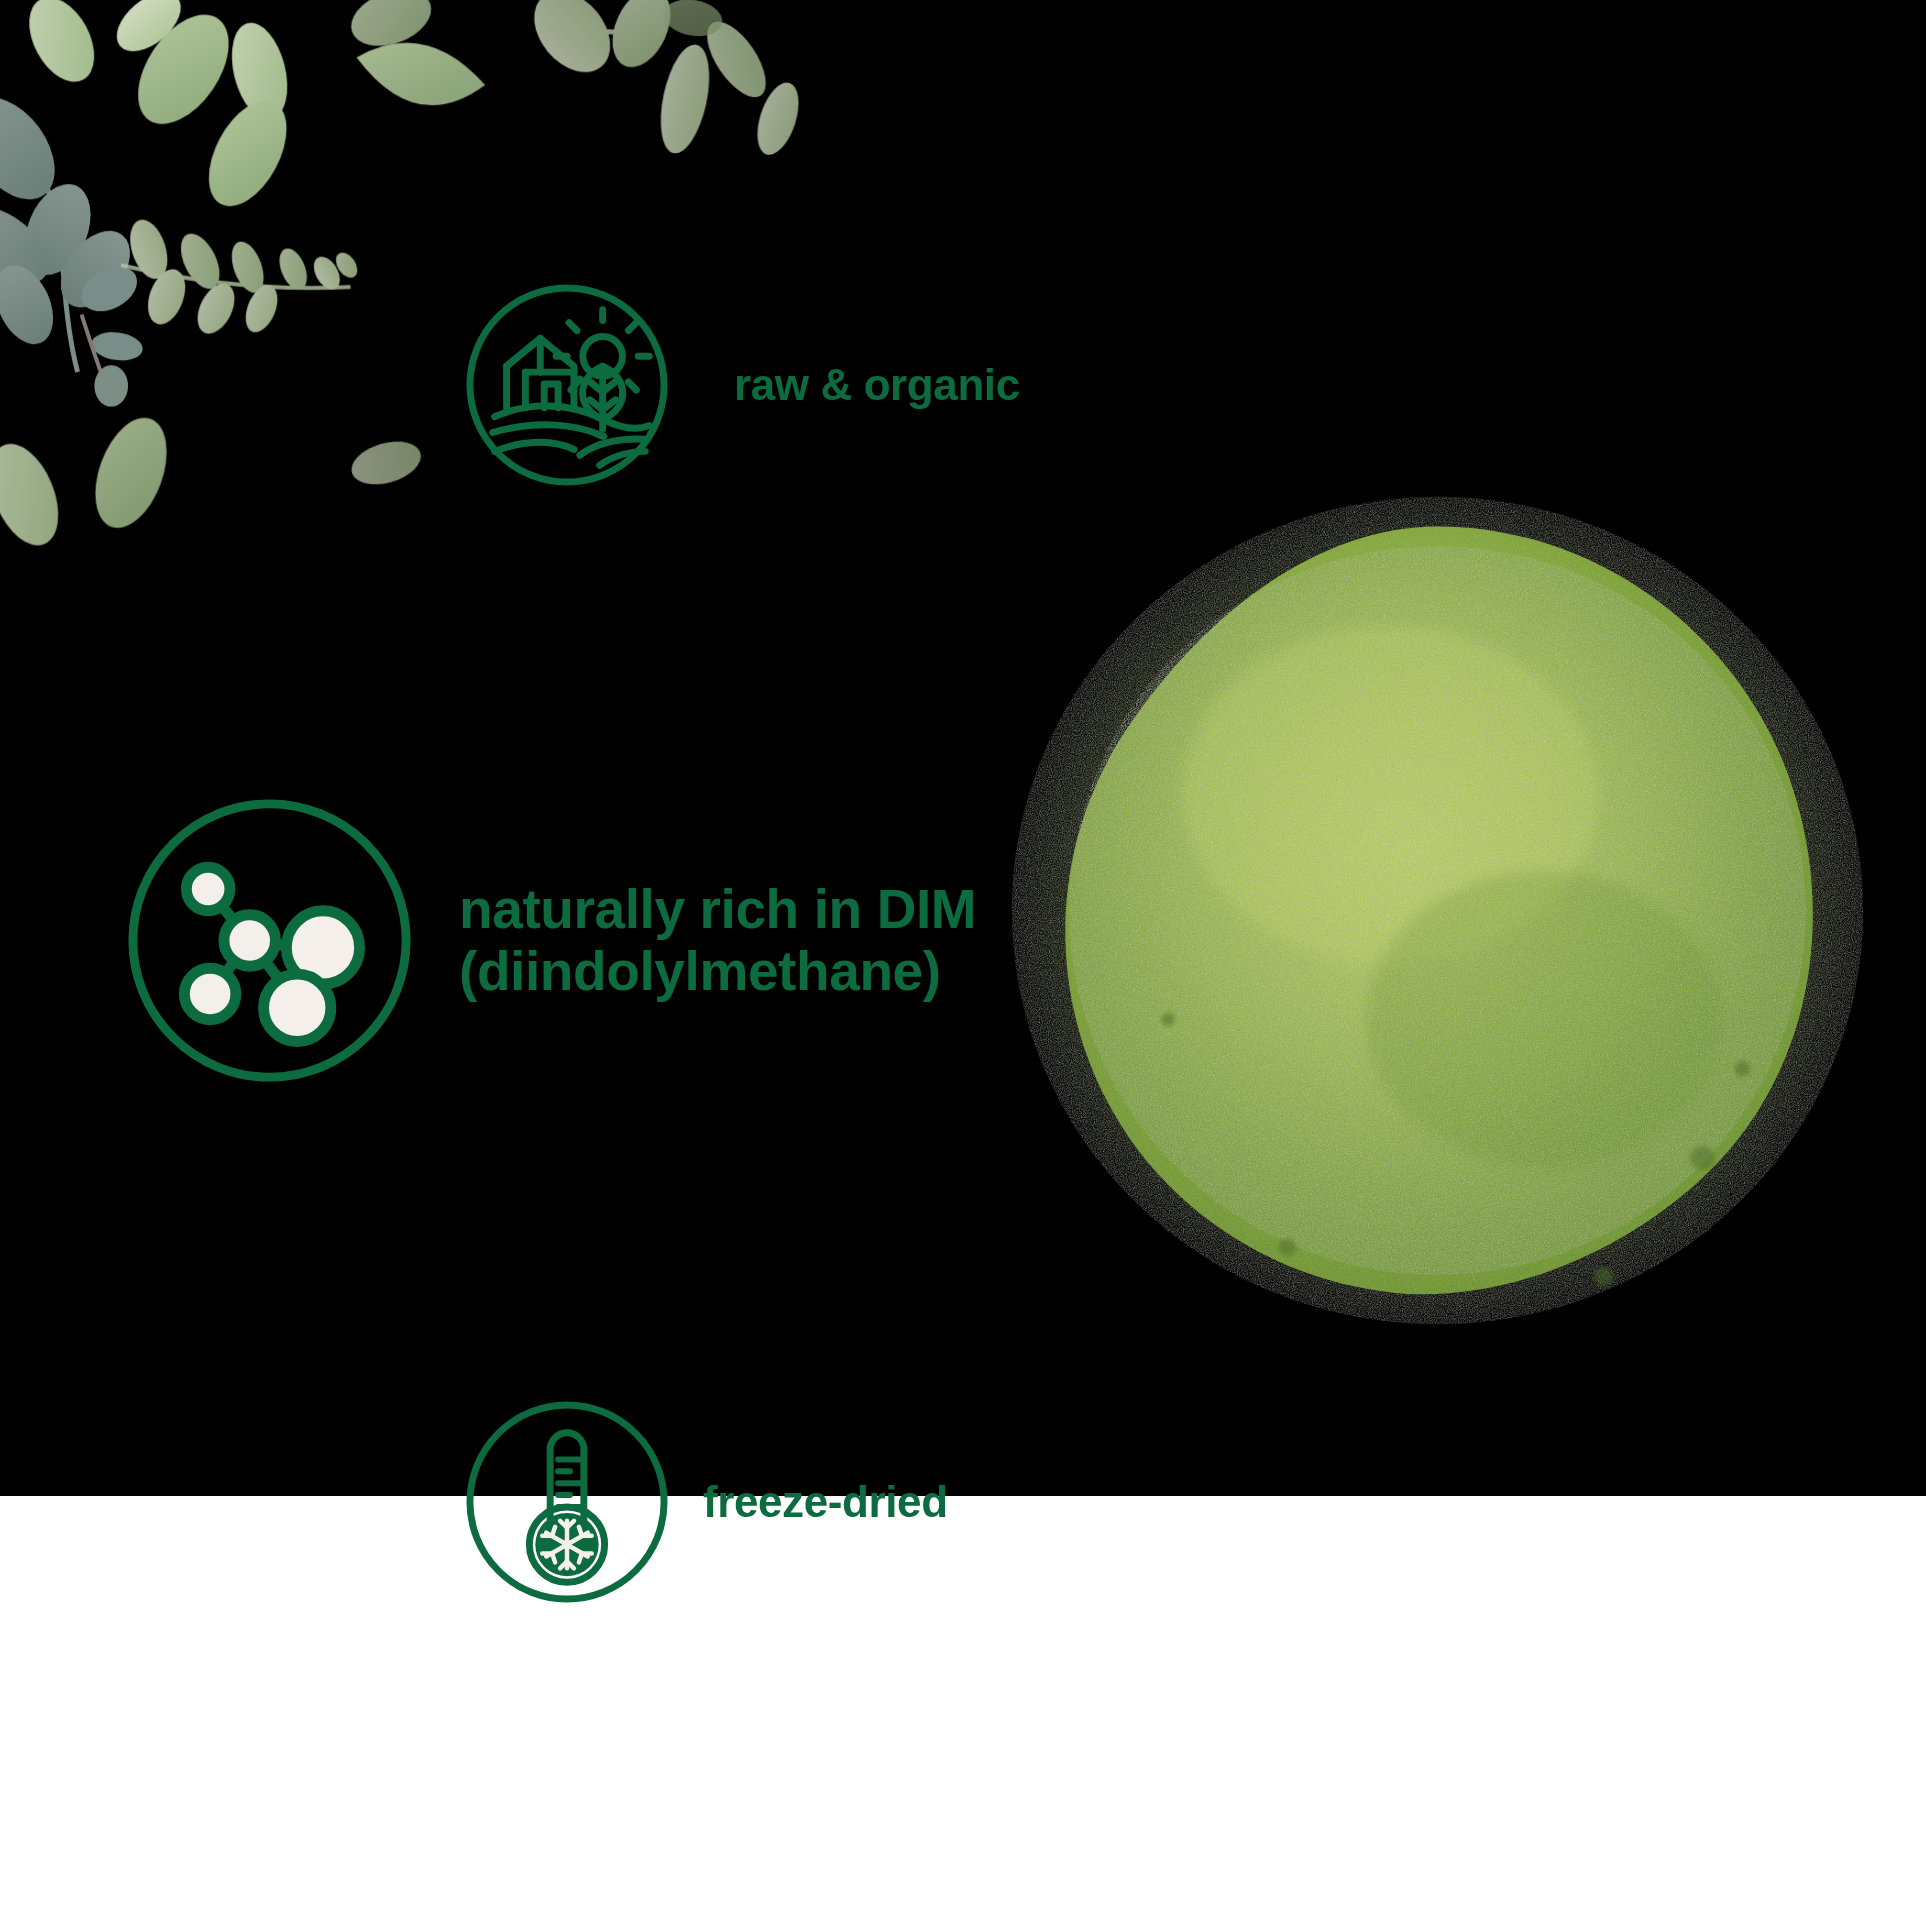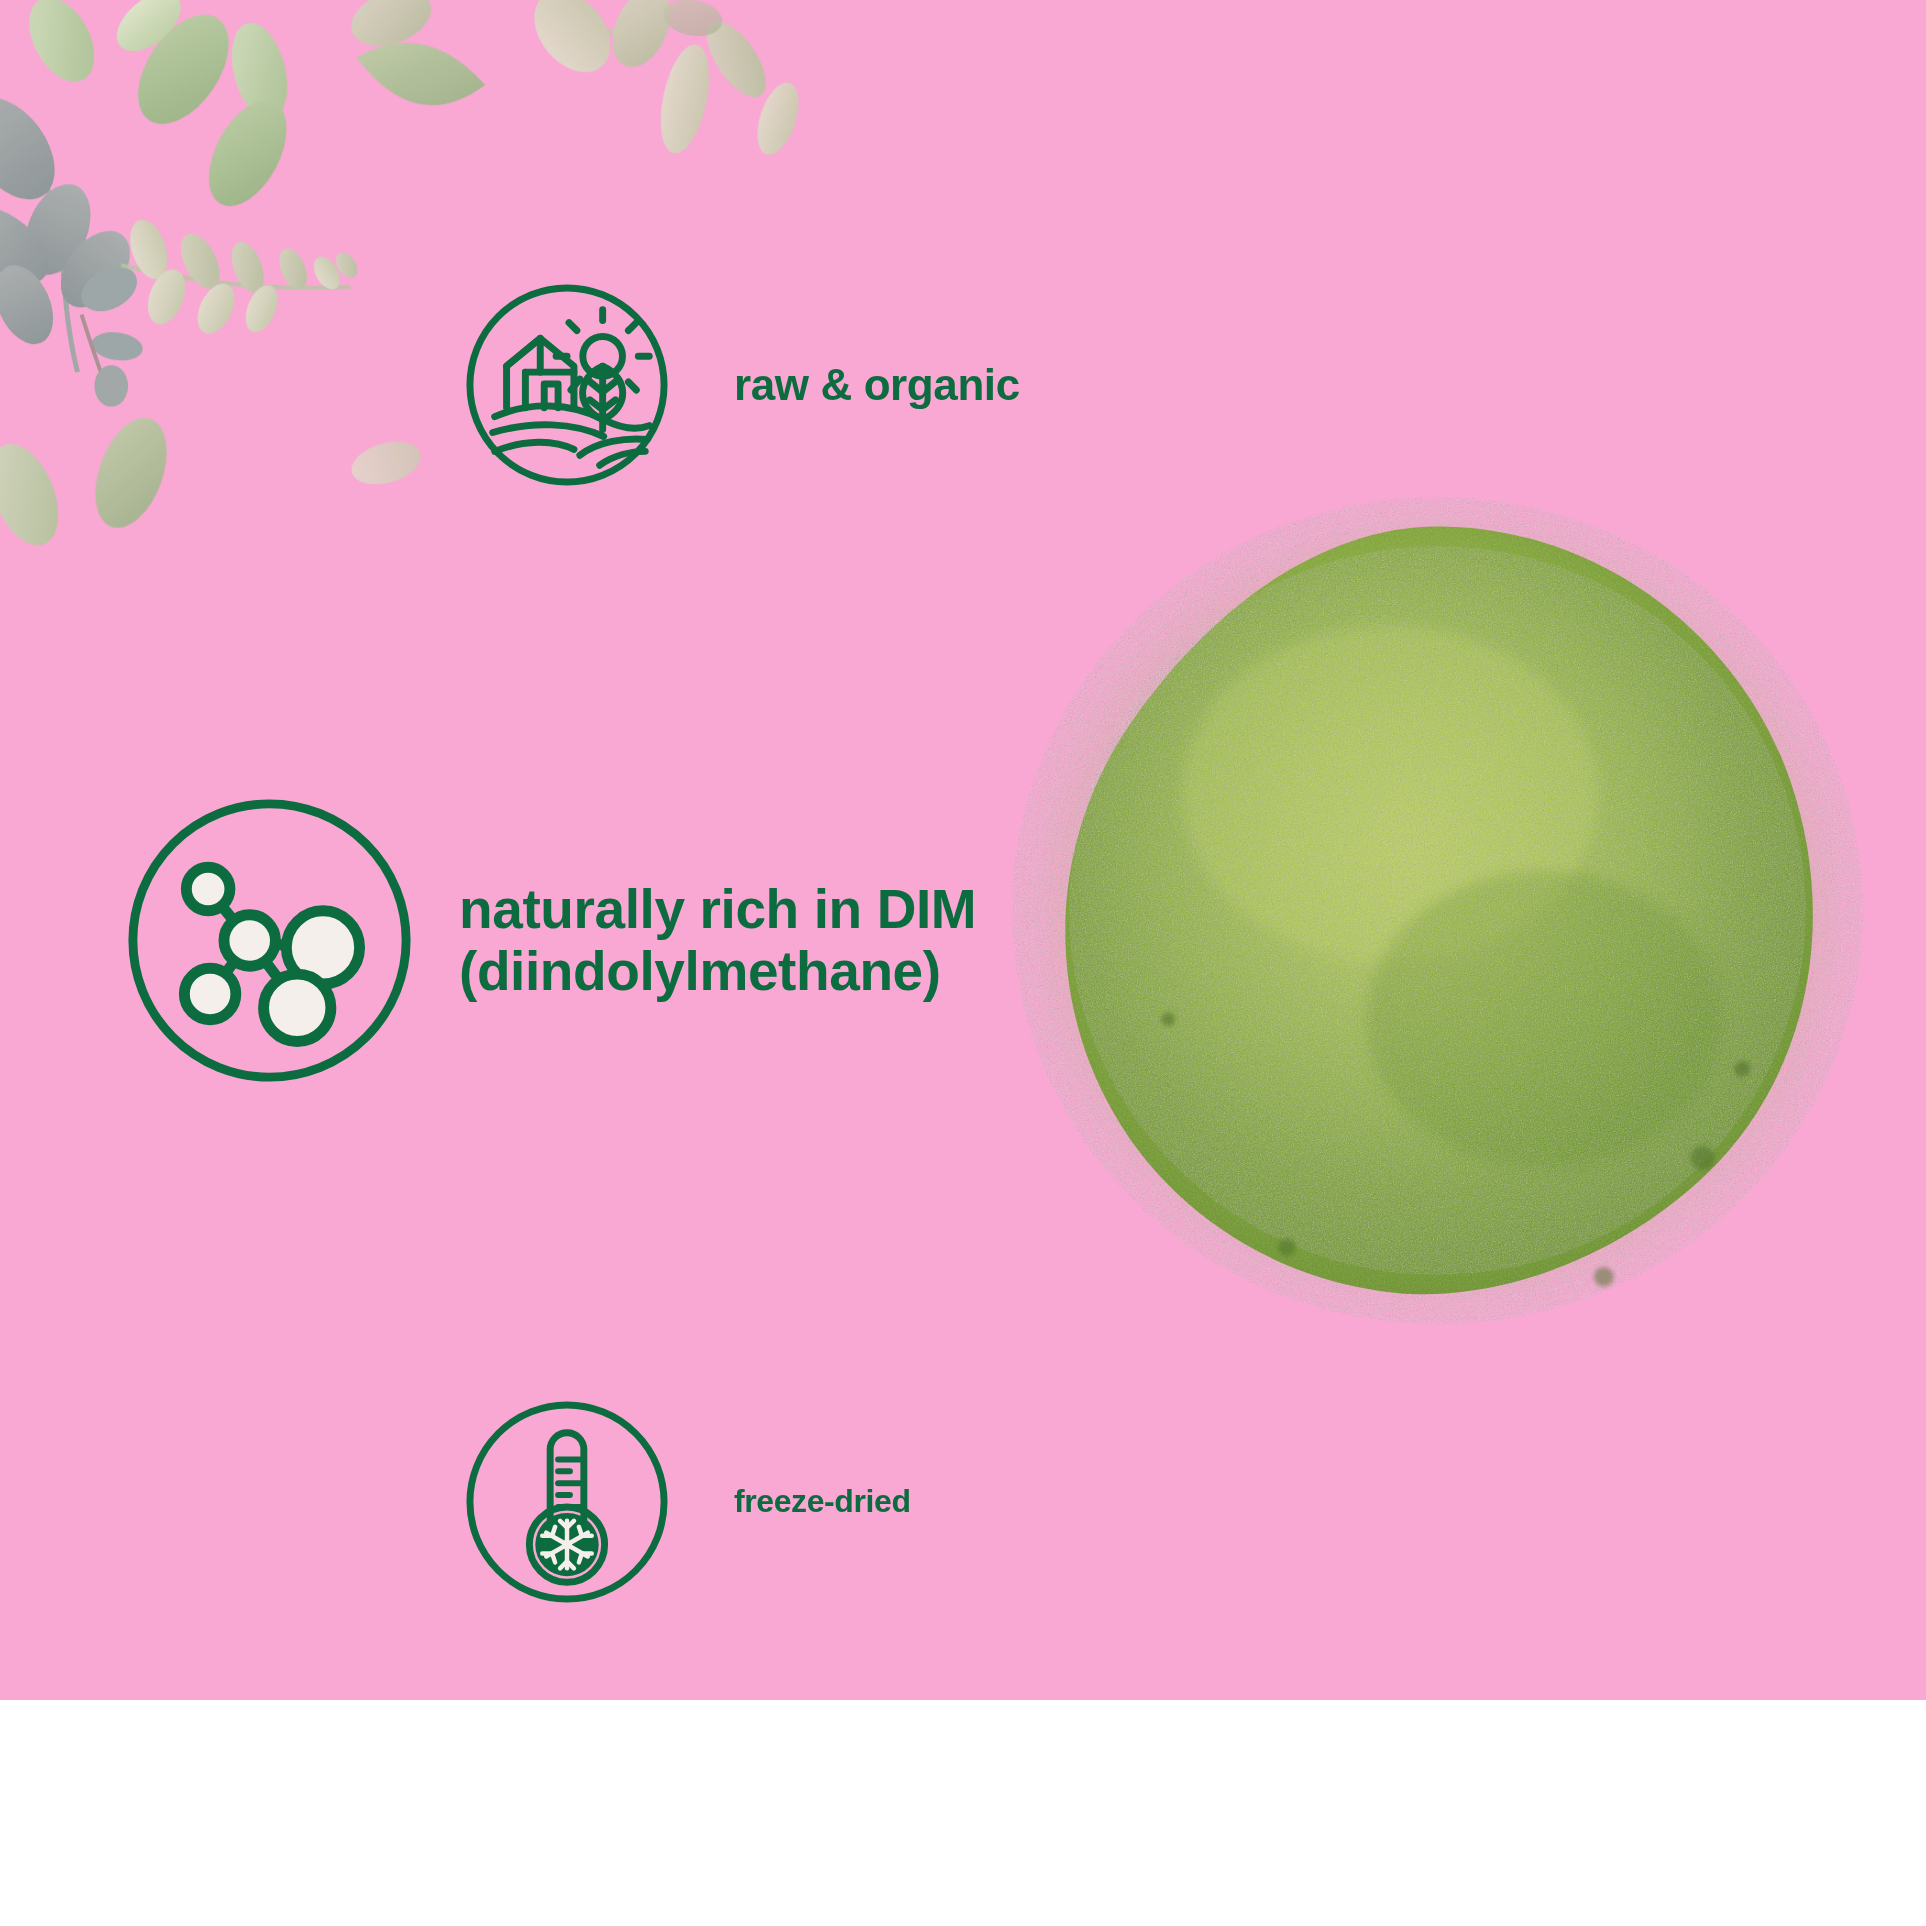--- a/index.html
+++ b/index.html
@@ -3,22 +3,22 @@
 <meta charset="utf-8">
 <style>
   * { margin:0; padding:0; box-sizing:border-box; }
   html, body {
     width:1927px; height:1927px;
     overflow:hidden;
     font-family:"Liberation Sans", sans-serif;
   }
   #stage {
     position:relative;
-    width:1927px; height:1700px;
-    background:#f9a8d4;
+    width:1927px; height:1496px;
+    background:#000000;
   }
 
   
   #leaves {
     position:absolute; left:0; top:0;
     width:812px; height:554px;
     pointer-events:none;
   }
 
   
@@ -47,21 +47,21 @@
     white-space:pre-line;
   }
 
   #feature-raw      { left:463px;  top:281px;  }
   #feature-raw .feature-label   { font-size:44px; margin-left:63px; }
 
   #feature-dim      { left:121px;  top:792px;  }
   #feature-dim .feature-label   { font-size:55px; margin-left:41px; }
 
   #feature-freeze   { left:463px;  top:1398px; }
-  #feature-freeze .feature-label{ font-size:32px; margin-left:63px; }
+  #feature-freeze .feature-label{ font-size:44px; margin-left:32px; }
 </style>
 </head>
 <body>
 
 <div id="stage">
 
   <svg id="leaves" viewBox="0 0 820 560">
     <defs>
       <linearGradient id="lg1" x1="0" y1="0" x2="1" y2="1">
         <stop offset="0%" stop-color="#b9d0a2"></stop>

